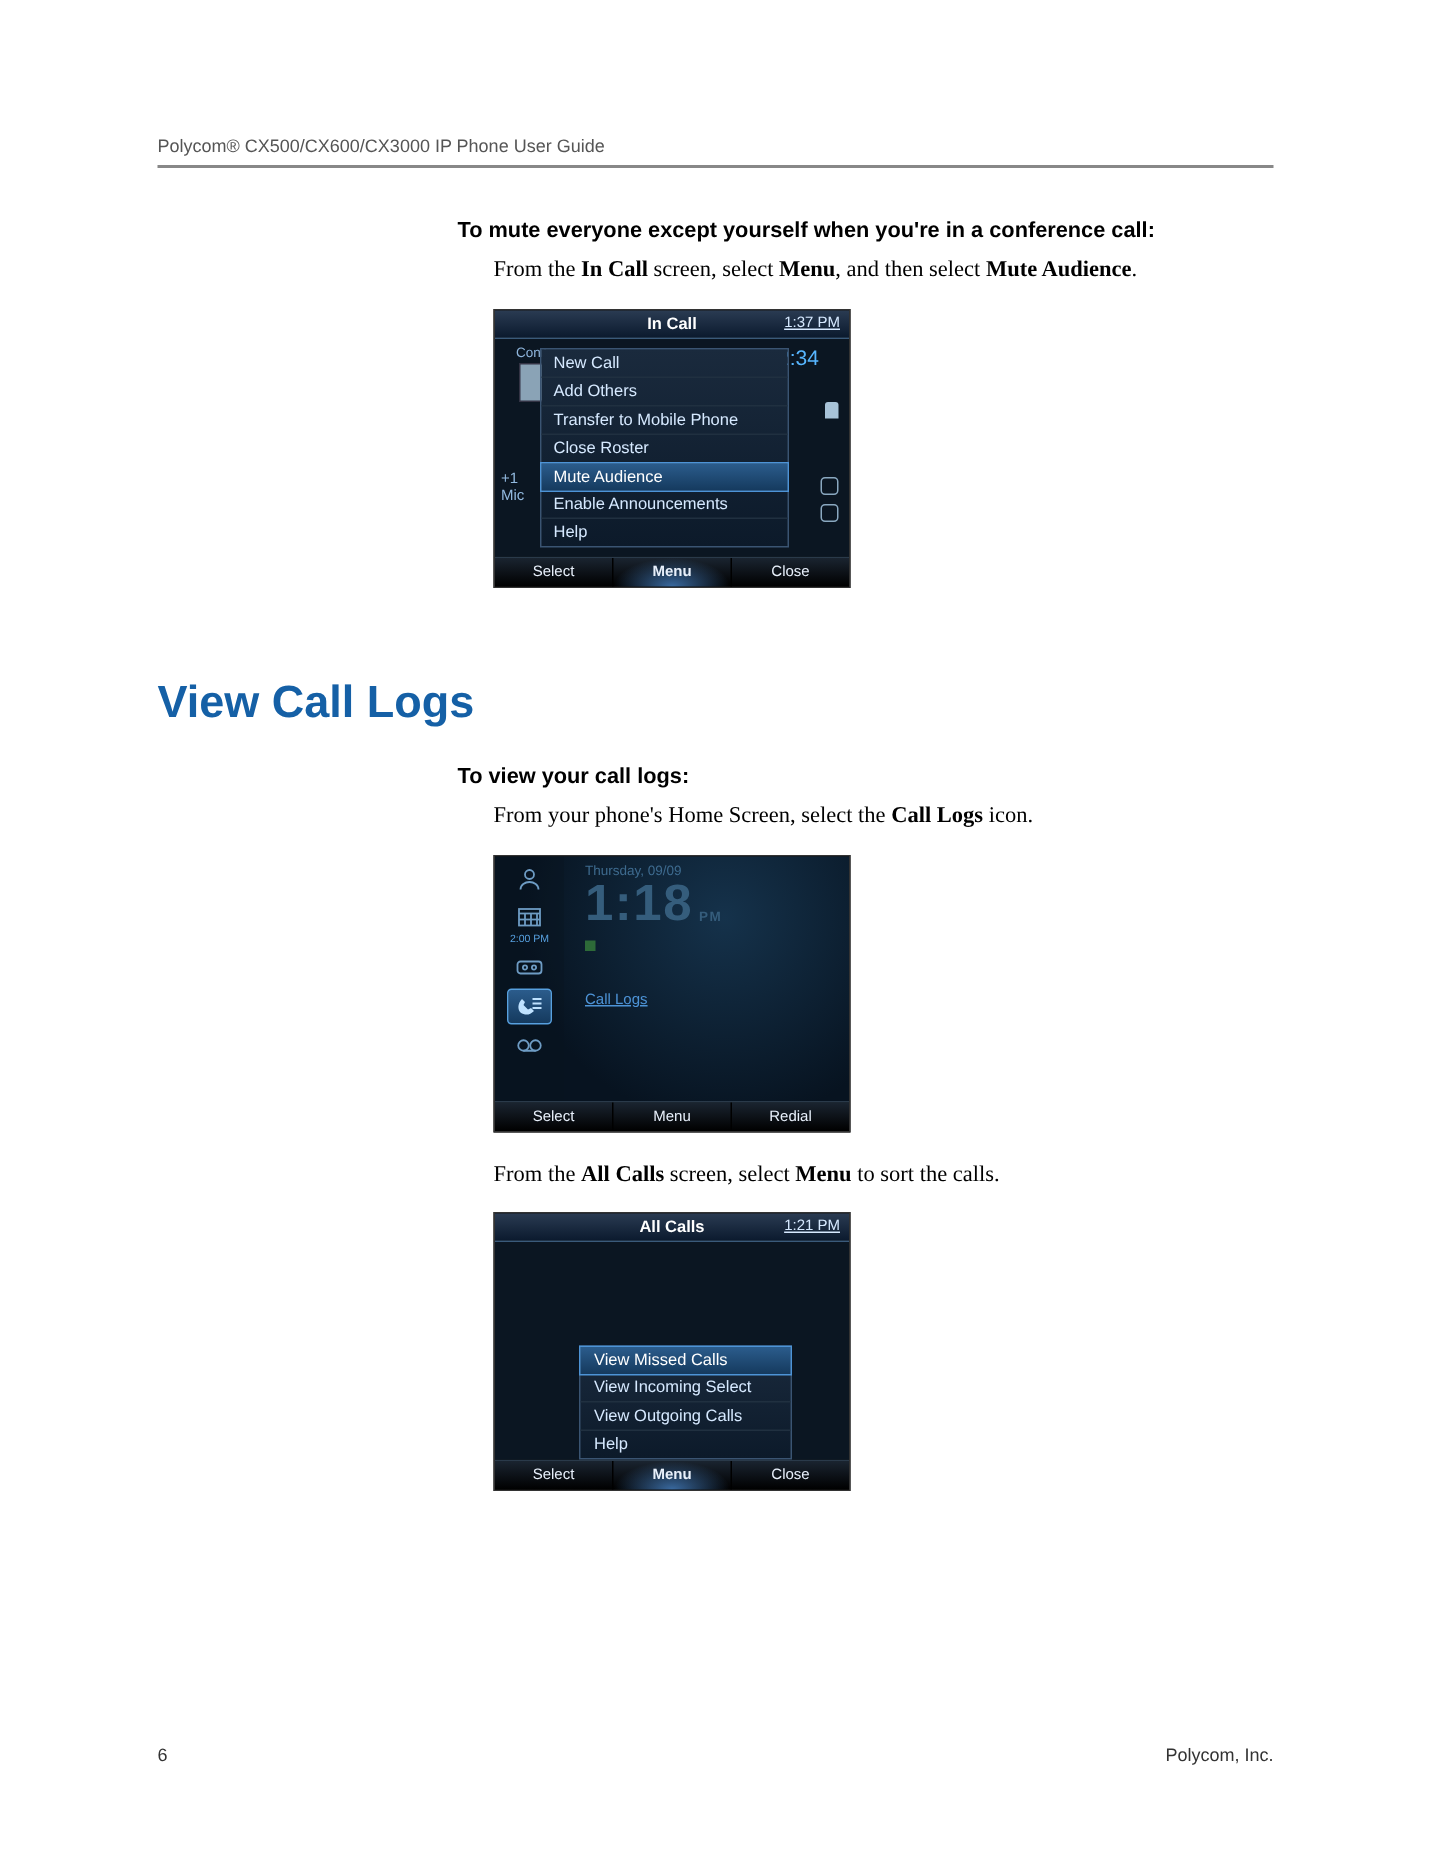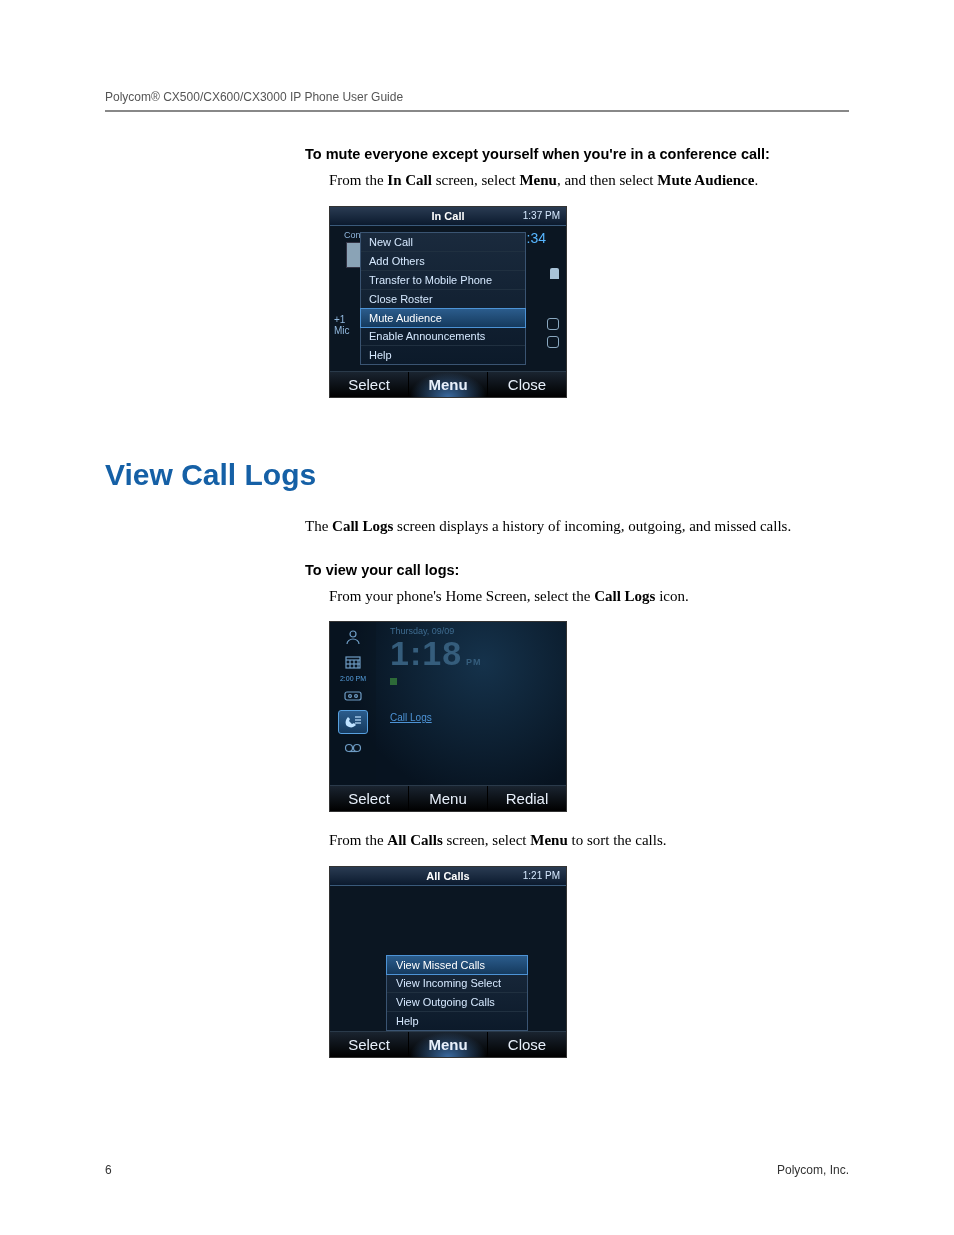--- a/index.html
+++ b/index.html
@@ -80,36 +80,37 @@
     position: relative;
     text-align: center;
   }
   .phone .titlebar .clock {
     position: absolute;
     right: 6px;
     top: 3px;
     font-weight: normal;
     font-size: 10px;
     color: #d6e9ff;
+    text-decoration: underline;
   }
   .phone .body {
     height: 145px;
     background: #0b1622;
     position: relative;
   }
   .phone .softkeys {
     display: flex;
     background: linear-gradient(#1a2430, #000);
     border-top: 1px solid #2a3a4a;
   }
   .phone .softkeys > div {
     flex: 1;
     text-align: center;
     color: #e8f0fb;
-    font-size: 15px;
+    font-size: 10px;
     padding: 4px 0;
     border-right: 1px solid #000;
   }
   .phone .softkeys > div:last-child { border-right: none; }
   .phone .softkeys > div.active {
     background: radial-gradient(ellipse at center bottom, #3a6aa0 0%, rgba(0,0,0,0) 70%);
     font-weight: bold;
   }
 
   
@@ -234,23 +235,20 @@
         <div class="active">Menu</div>
         <div>Close</div>
       </div>
     </div>
   </div>
 
   <div class="h1">View Call Logs</div>
 
   <div class="content" style="margin-top:0">
 
-    <p class="body-text" style="margin-left:0">
-      <span>The </span><span class="b">Call Logs</span><span> screen displays a history of incoming, outgoing, and missed calls.</span>
-    </p>
 
     <div class="sub-head">To view your call logs:</div>
     <p class="body-text">
       <span>From your phone's Home Screen, select the </span><span class="b">Call Logs</span><span> icon.</span>
     </p>
 
     <div class="phone s2">
       <div class="body">
         <div class="sidebar">
           <div class="ic">

